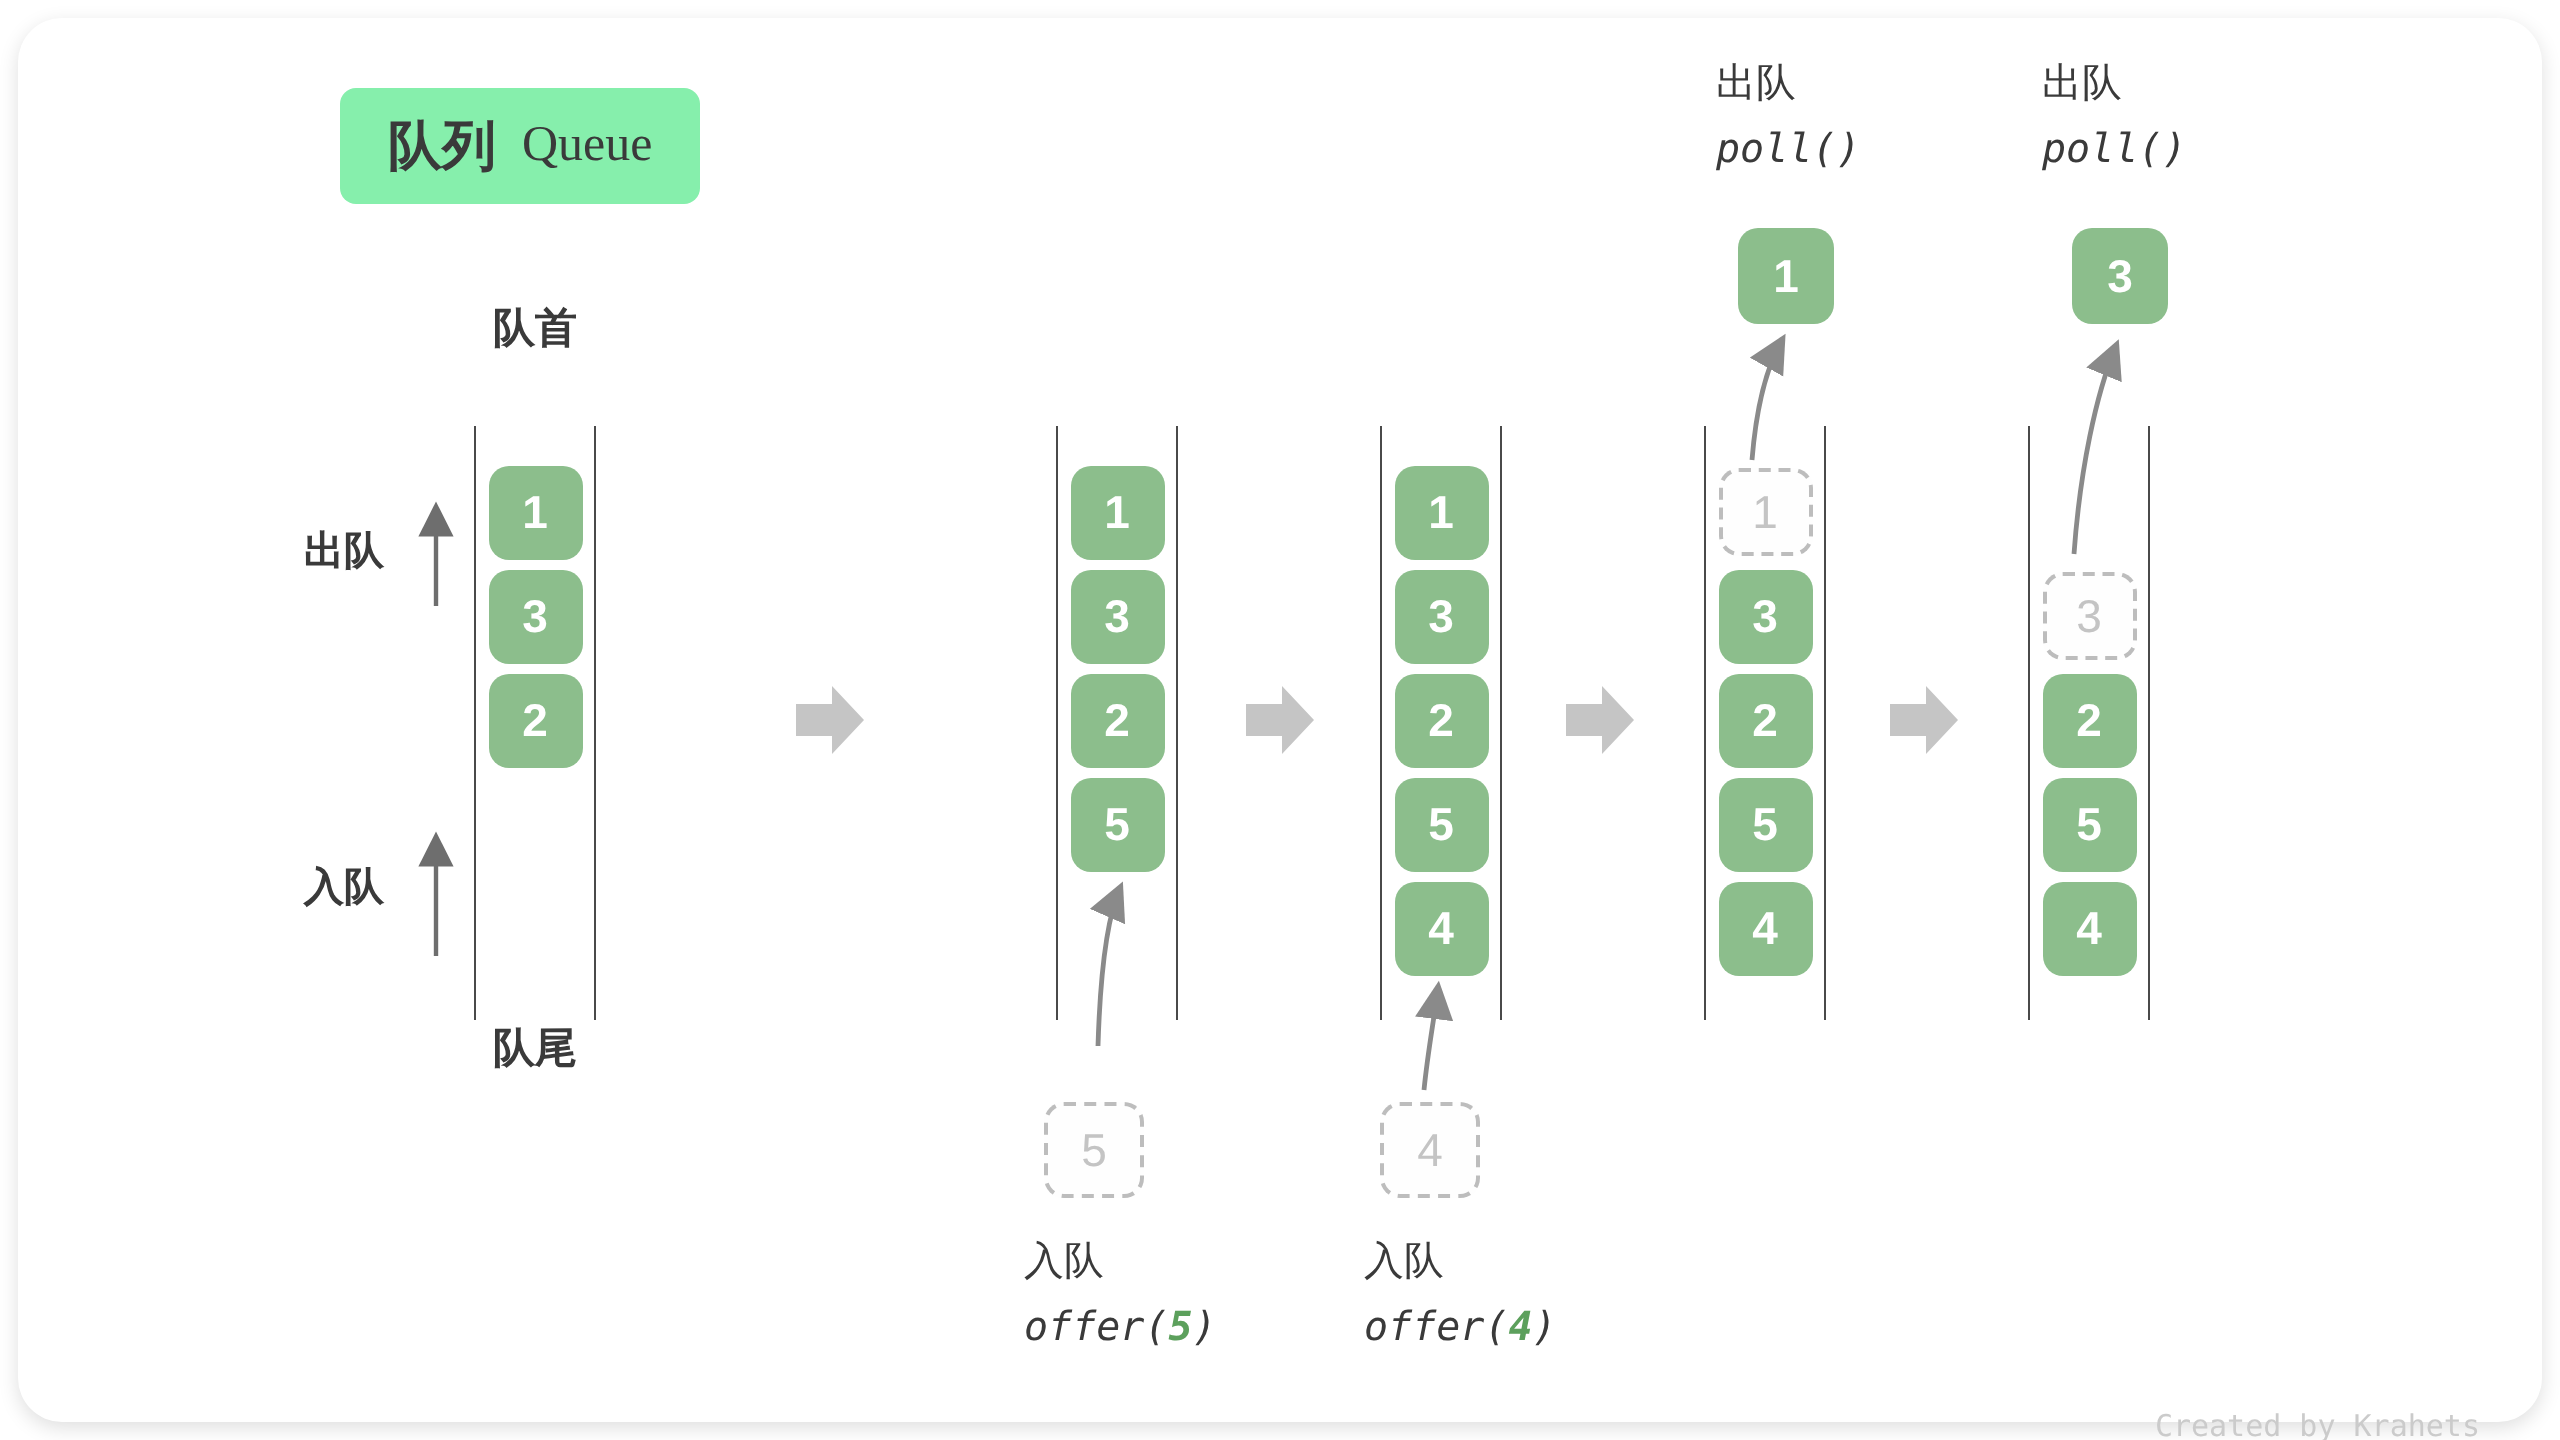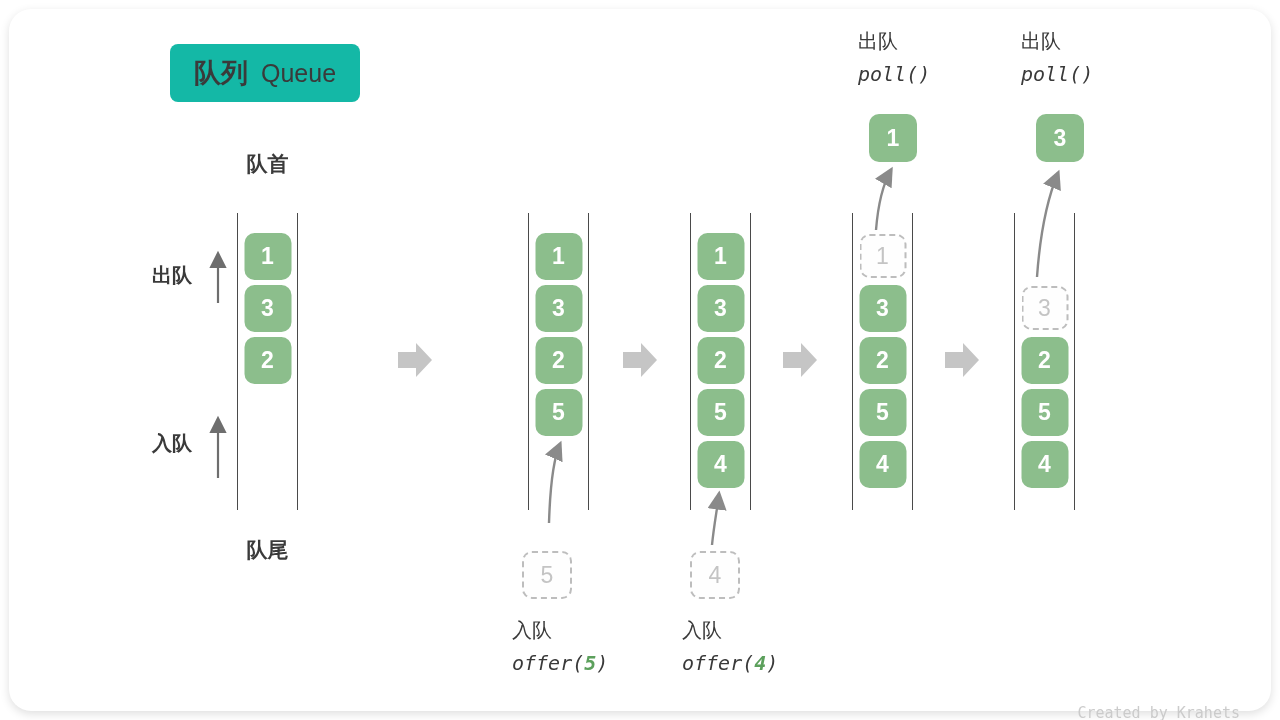--- a/index.html
+++ b/index.html
@@ -12,25 +12,25 @@
     position: absolute; left: 9px; top: 9px; right: 9px; bottom: 9px;
     background: #ffffff; border-radius: 22px;
     box-shadow: 0 3px 10px rgba(0,0,0,0.13);
   }
 
   .overlay { position: absolute; left: 0; top: 0; width: 1280px; height: 720px; pointer-events: none; }
 
   
   .title-box {
     position: absolute; left: 170px; top: 44px; height: 58px;
-    background: #14b8a6; border-radius: 8px;
+    background: #86efac; border-radius: 8px;
     display: flex; align-items: center; padding: 0 24px; gap: 13px;
   }
   .title-zh { font-size: 27px; font-weight: 700; color: #3a3a3a; }
-  .title-en { font-family: Liberation Sans, sans-serif; font-size: 25px; color: #3a3a3a; }
+  .title-en { font-family: Liberation Serif, serif; font-size: 25px; color: #3a3a3a; }
 
   
   .q {
     position: absolute; top: 213px; height: 297px; width: 61px;
     border-left: 1.5px solid #4a4a4a; border-right: 1.5px solid #4a4a4a;
   }
   .q1 { left: 237px; }
   .q2 { left: 528px; }
   .q3 { left: 690px; }
   .q4 { left: 852px; }
@@ -60,21 +60,21 @@
   .staged { position: absolute; width: 50px; height: 48px; }
   .staged1 { left: 522px; top: 551px; }
   .staged2 { left: 690px; top: 551px; }
 
   
   .front-label, .rear-label {
     position: absolute; left: 237px; width: 61px; text-align: center;
     font-size: 21px; font-weight: 700; color: #3a3a3a;
   }
   .front-label { top: 150px; text-align: center; }
-  .rear-label  { top: 536px; }
+  .rear-label  { top: 510px; }
 
   .deq-label, .enq-label {
     position: absolute; left: 152px; font-size: 20px; font-weight: 700; color: #3a3a3a;
   }
   .deq-label { top: 262px; }
   .enq-label { top: 430px; }
 
   
   .op { position: absolute; }
   .op-poll1  { left: 858px;  top: 28px; }

